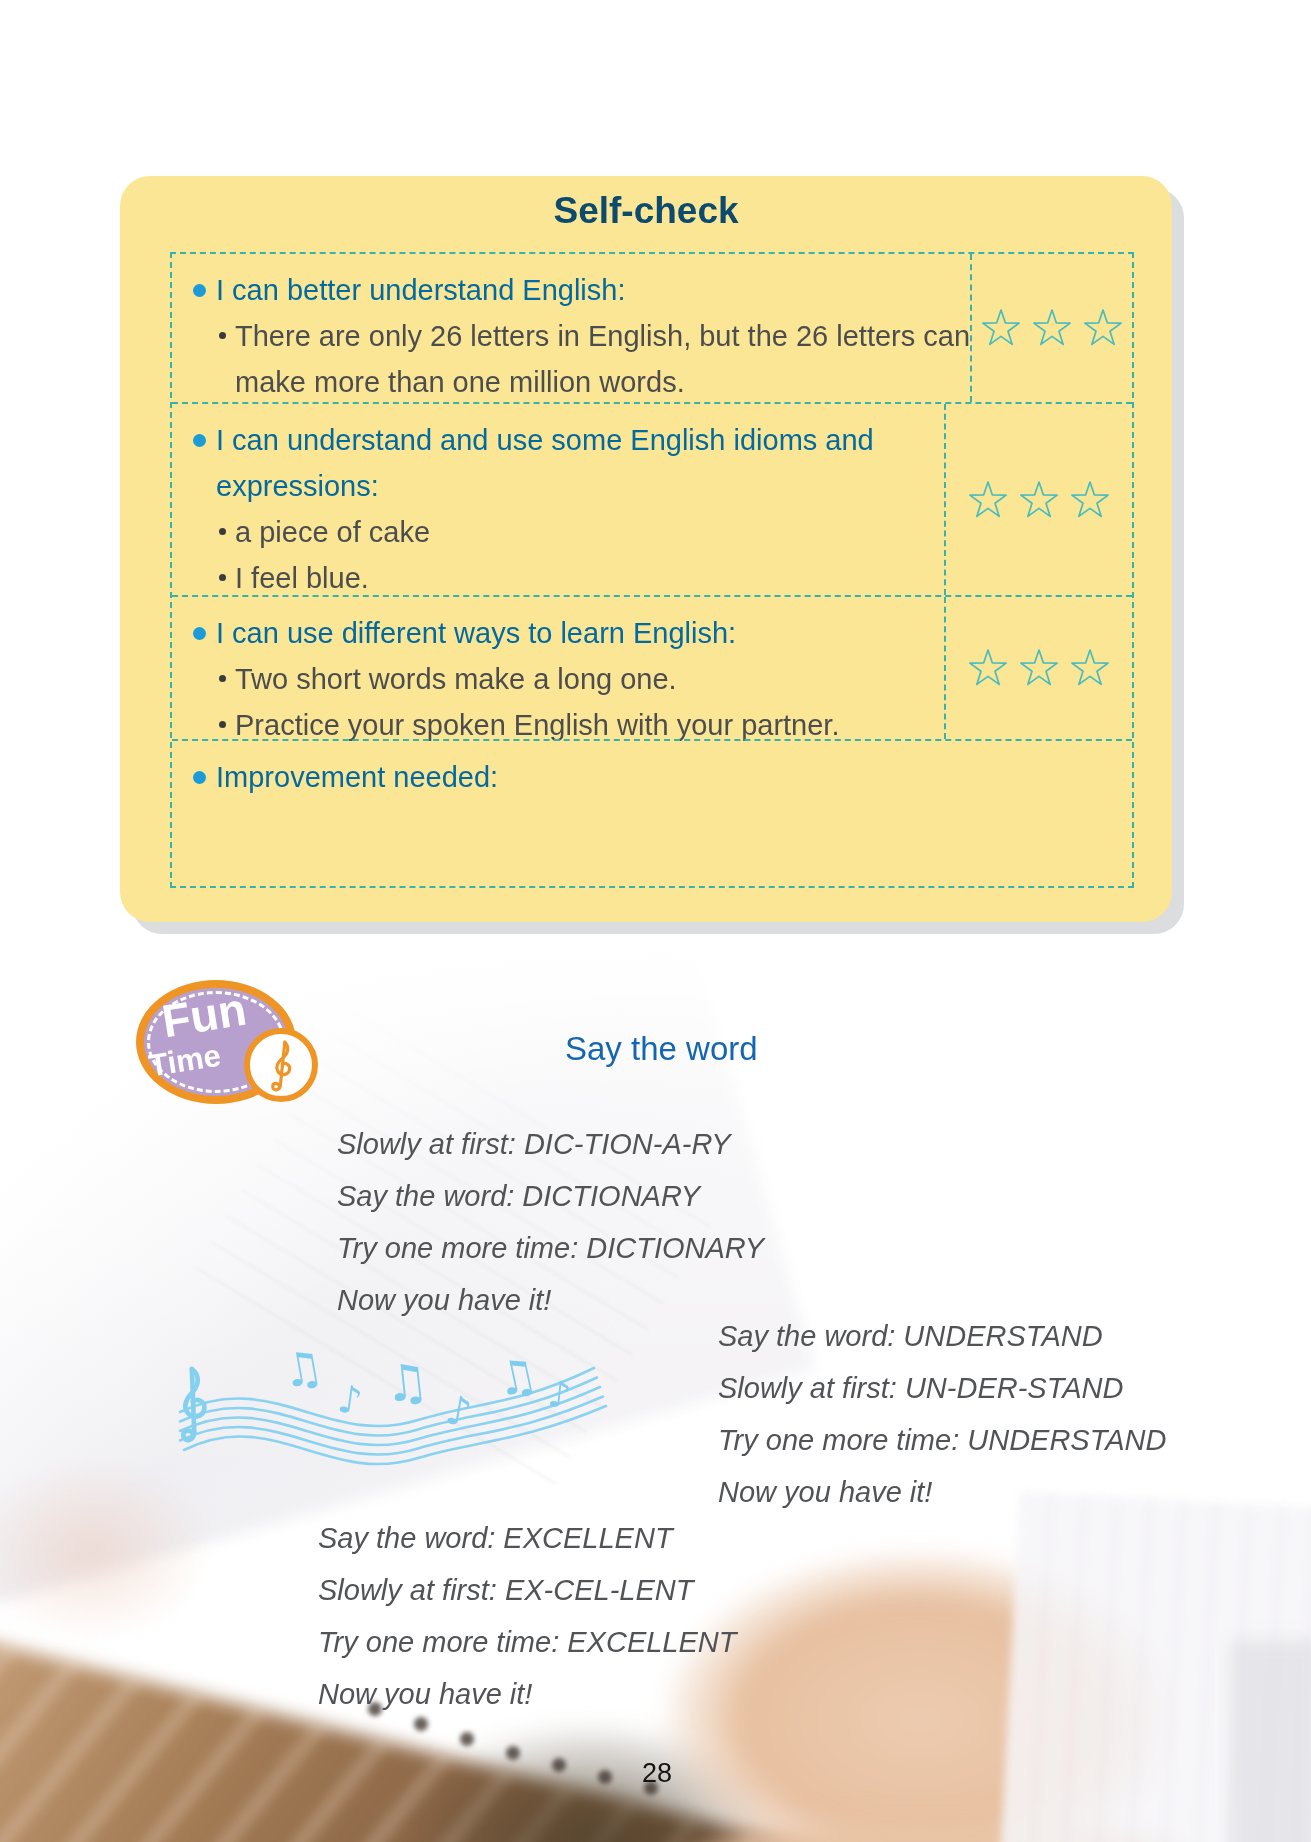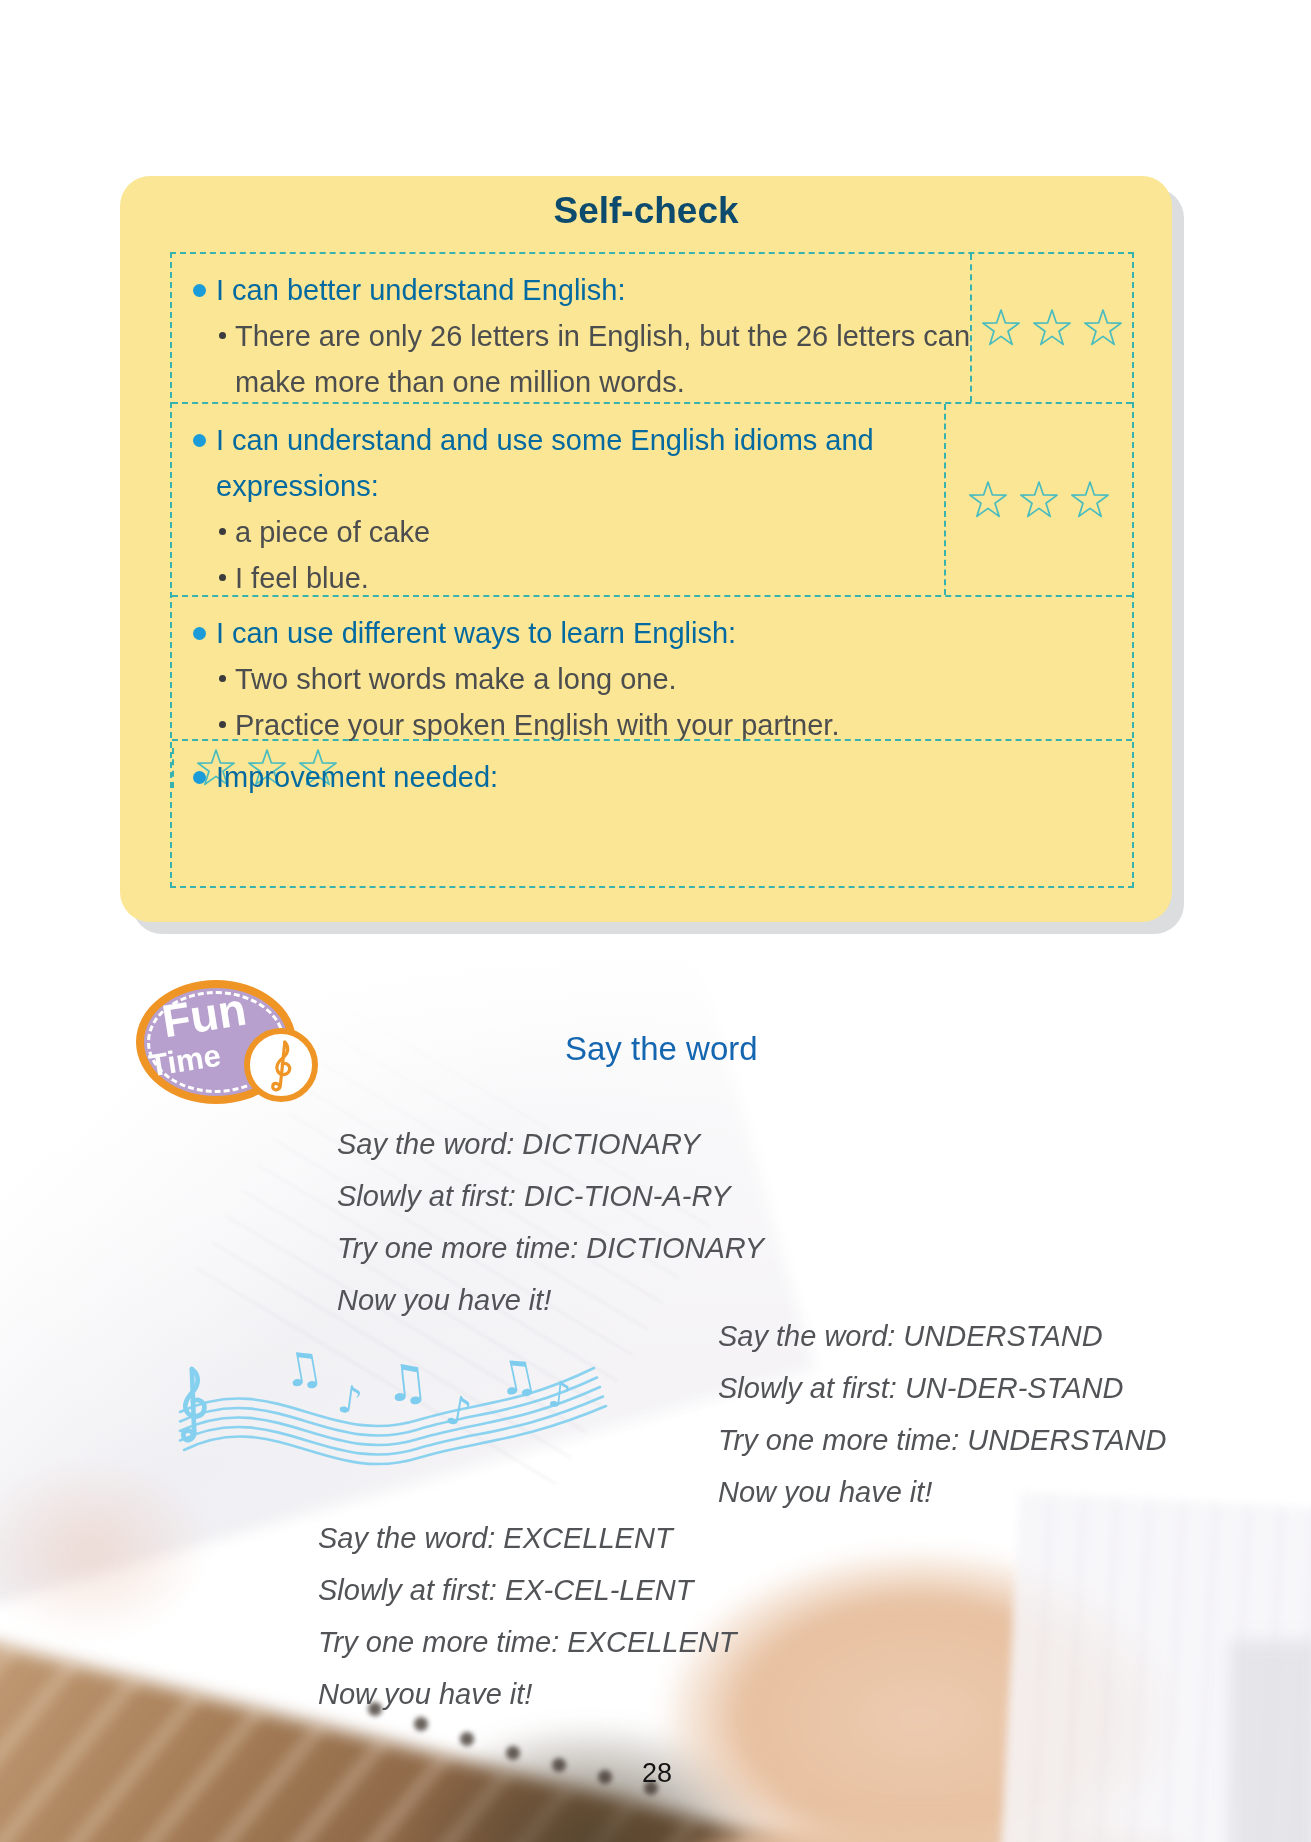--- a/index.html
+++ b/index.html
@@ -40,21 +40,21 @@
 
   
   .selfcheck{position:absolute;left:120px;top:176px;width:1052px;height:746px;background:#fae694;
     border-radius:30px;box-shadow:12px 12px 0 #dcdddf;}
   .sc-title{position:absolute;left:0;top:14px;width:100%;text-align:center;margin:0;
     font-size:37px;font-weight:bold;color:#0c4a6e;}
   .sc-table{position:absolute;left:50px;top:76px;width:964px;height:636px;
     border:2px dashed #38b2ae;display:flex;flex-direction:column;box-sizing:border-box;}
   .sc-row{display:flex;box-sizing:border-box;}
   .sc-row + .sc-row{border-top:2px dashed #38b2ae;}
-  .r1{height:148px;}.r2{height:193px;}.r3{height:144px;flex-direction:column;}.r4{flex:1;}
+  .r1{height:148px;}.r2{height:193px;}.r3{height:144px;}.r4{flex:1;}
   .sc-left{flex:1;padding-top:13px;}
   .sc-stars{width:186px;border-left:2px dashed #38b2ae;display:flex;align-items:center;
     justify-content:center;gap:11px;}
   .ln{line-height:46px;font-size:29px;color:#0369a1;white-space:nowrap;}
   .bdot{display:inline-block;width:13px;height:13px;border-radius:50%;background:#1b9cd8;margin:0 10px 3px 21px;}
   .sub{padding-left:47px;color:#4c4d4f;}
   .sdot{display:inline-block;width:7px;height:7px;border-radius:50%;background:#3a3b3d;margin:0 9px 6px 0;vertical-align:middle;}
   .cont{padding-left:63px;color:#4c4d4f;}
   .mcont{padding-left:44px;}
   .star{width:40px;height:40px;}
@@ -209,22 +209,22 @@
     <div class="clef-circle">
       <svg width="30" height="56" viewBox="0 0 36 88" style="color:#ef9526">
           <use href="#clef-shape"></use>
         </svg>
     </div>
   </div>
 
   <h3 class="say-heading">Say the word</h3>
 
   <div class="chant c1">
+    <div class="cl">Slowly at first: DIC-TION-A-RY</div>
     <div class="cl">Say the word: DICTIONARY</div>
-    <div class="cl">Slowly at first: DIC-TION-A-RY</div>
     <div class="cl">Try one more time: DICTIONARY</div>
     <div class="cl">Now you have it!</div>
   </div>
 
   <div class="chant c2">
     <div class="cl">Say the word: UNDERSTAND</div>
     <div class="cl">Slowly at first: UN-DER-STAND</div>
     <div class="cl">Try one more time: UNDERSTAND</div>
     <div class="cl">Now you have it!</div>
   </div>

